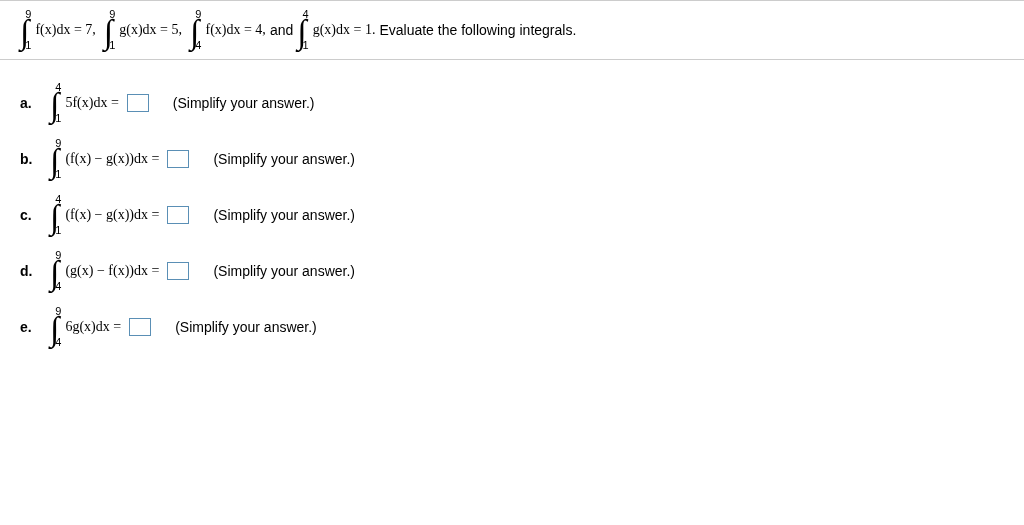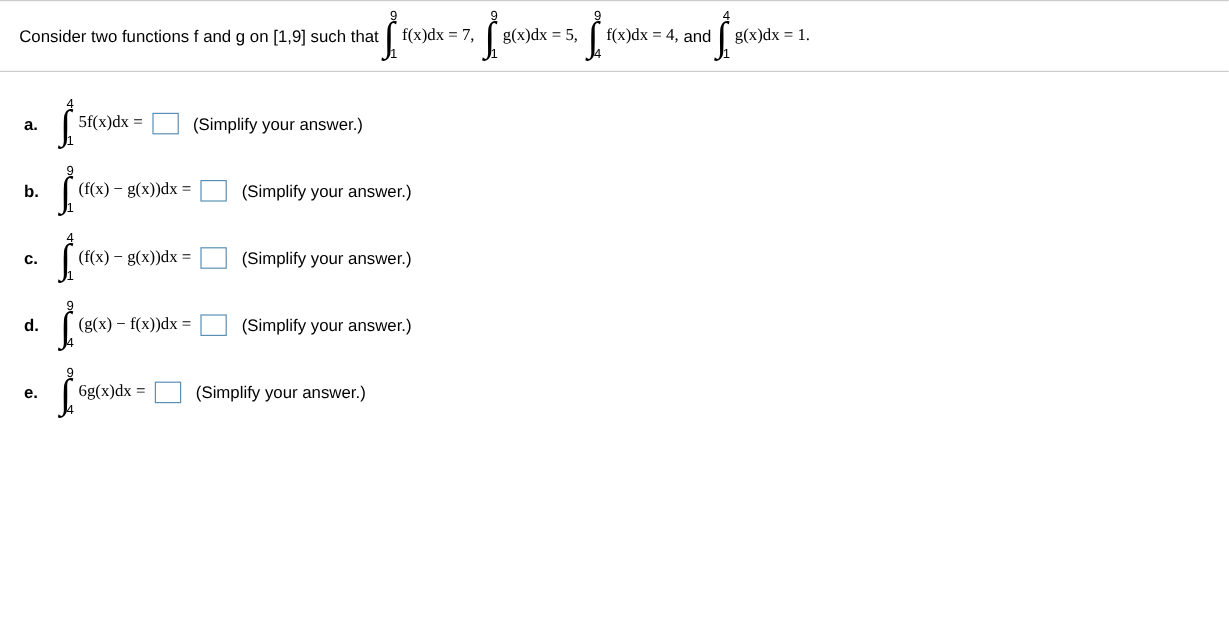--- a/index.html
+++ b/index.html
@@ -56,28 +56,27 @@
   .answer-box {
     display: inline-block;
     width: 20px;
     height: 16px;
     border: 1px solid #5a8fb5;
     background: #fff;
     margin: 0 4px;
     vertical-align: middle;
   }
   .hint {
-    margin-left: 8px;
+    margin-left: 20px;
   }
 </style>
 </head>
 <body>
 
 <div class="problem-area">
-  <span>Consider two functions f and g on [1,9] such that</span>
 
   <span class="integral">
     <span class="int-sign">∫</span>
     <span class="limits">
       <span class="upper">9</span>
       <span class="lower">1</span>
     </span>
     <span class="integrand">f(x)dx = 7,</span>
   </span>
 
@@ -103,20 +102,21 @@
 
   <span class="integral">
     <span class="int-sign">∫</span>
     <span class="limits">
       <span class="upper">4</span>
       <span class="lower">1</span>
     </span>
     <span class="integrand">g(x)dx = 1.</span>
   </span>
 
+  <span> Evaluate the following integrals.</span>
 </div>
 
 <div class="msub-list">
 
   <div class="row">
     <span class="part-label">a.</span>
     <span class="integral">
       <span class="int-sign">∫</span>
       <span class="limits">
         <span class="upper">4</span>

